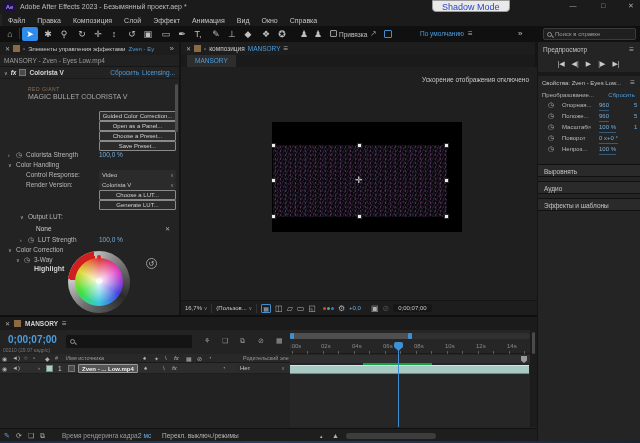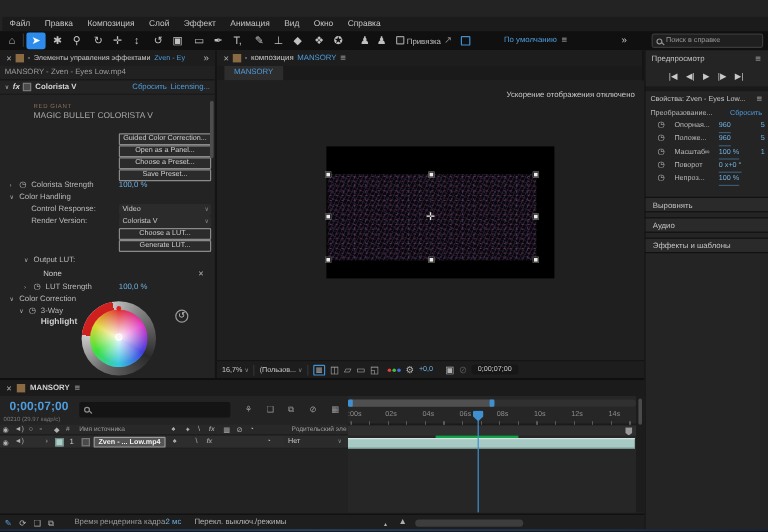--- a/index.html
+++ b/index.html
@@ -36,20 +36,28 @@
      background:radial-gradient(circle at 52% 48%,rgba(255,255,255,.95) 0%,rgba(255,255,255,0) 62%),
      conic-gradient(from 0deg,#e03838,#e038c8,#4040e0,#38c8e0,#3ce03c,#e0d838,#e03838)}
   .tick-strip{background:repeating-linear-gradient(90deg,#5a5a5a 0 1px,transparent 1px 15.5px)}
   .tl-icn{font-size:7px;color:#9a9a9a}
 </style>
 </head>
 <body>
 
 <div class="app">
 
+  <div class="abs bar" style="left:0;top:0;width:640px;height:14px;background:#1b1b1b">
+    <span class="abs" style="left:4px;top:2px;width:11px;height:10px;background:#1f1040;border-radius:2px;color:#9f93ff;font-size:6px;text-align:center;line-height:10px;font-weight:bold">Ae</span>
+    <span class="abs" style="left:20px;top:3px;font-size:7px;color:#bdbdbd">Adobe After Effects 2023 - Безымянный проект.aep *</span>
+    <span class="abs" style="left:432px;top:0;height:12px;line-height:12px;padding:0 9px;background:#e9e9e9;border:1px solid #9a9a9a;border-radius:0 0 4px 4px;color:#2946c9;font-size:9px">Shadow Mode</span>
+    <span class="abs icn" style="left:566px;top:2px;width:14px;color:#a8a8a8;font-size:7px">—</span>
+    <span class="abs icn" style="left:596px;top:2px;width:14px;color:#a8a8a8;font-size:7px">□</span>
+    <span class="abs icn" style="left:624px;top:2px;width:14px;color:#a8a8a8;font-size:7px">✕</span>
+  </div>
 
   <div class="abs bar" style="left:2px;top:14px;width:640px;height:12px;background:#1b1b1b">
     <span style="padding:0 6px;color:#c5c5c5">Файл</span>
     <span style="padding:0 6px;color:#c5c5c5">Правка</span>
     <span style="padding:0 6px;color:#c5c5c5">Композиция</span>
     <span style="padding:0 6px;color:#c5c5c5">Слой</span>
     <span style="padding:0 6px;color:#c5c5c5">Эффект</span>
     <span style="padding:0 6px;color:#c5c5c5">Анимация</span>
     <span style="padding:0 6px;color:#c5c5c5">Вид</span>
     <span style="padding:0 6px;color:#c5c5c5">Окно</span>

